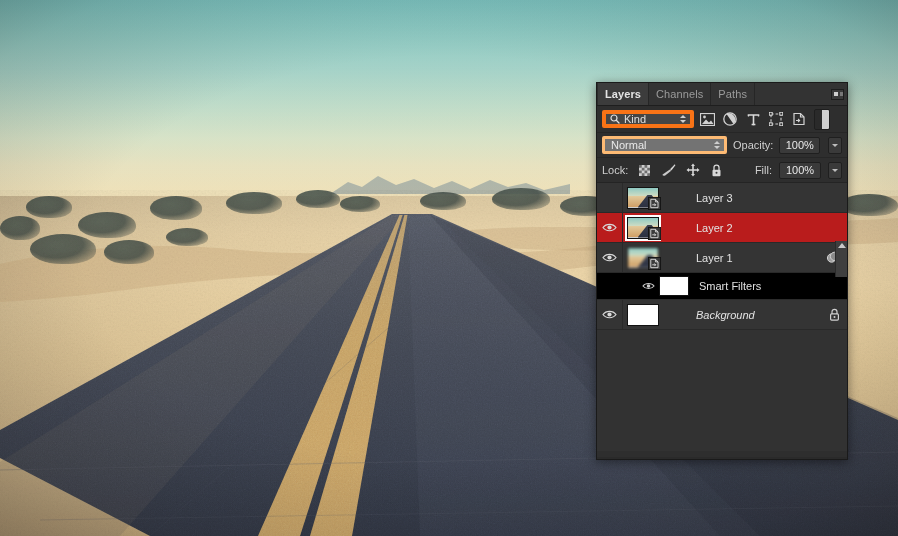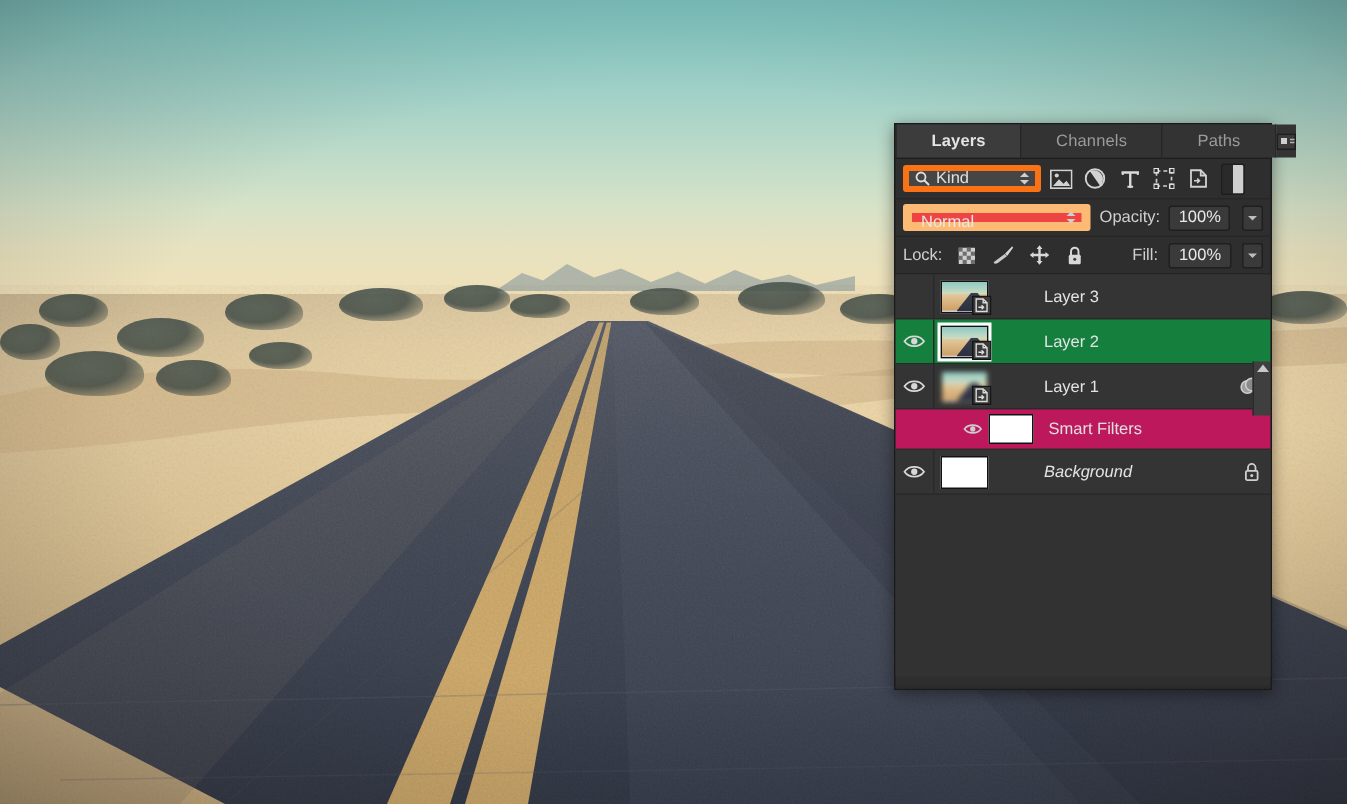--- a/index.html
+++ b/index.html
@@ -142,21 +142,21 @@
     height: 22px;
     background: #2b2b2b;
     border-bottom: 1px solid #1e1e1e;
     display: flex;
     align-items: stretch;
     padding-left: 1px;
   }
   .tab {
     display: flex;
     align-items: center;
-    padding: 0 23px;
+    padding: 0 7px;
     font-size: 11px;
     color: #9b9b9b;
     background: #333333;
     border-right: 1px solid #262626;
     cursor: default;
     letter-spacing: .1px;
   }
   .tab.active {
     background: #3c3c3c;
     color: #e4e4e4;
@@ -231,22 +231,22 @@
     align-items: center;
     height: 24px;
     padding: 0 5px;
     gap: 6px;
     border-bottom: 1px solid #262626;
   }
   .blend-select {
     position: relative;
     width: 128px;
     height: 18px;
-    background: #ef4444;
-    border: 6px solid #fdba74;
+    background: #737373;
+    border: 3px solid #fdba74;
     border-radius: 2px;
     display: flex;
     align-items: flex-start;
     padding-left: 6px;
     box-sizing: border-box;
     font-size: 11px;
     color: #e8e8e8;
   }
   .fieldlabel {
     font-size: 11px;
@@ -313,21 +313,21 @@
     overflow: hidden;
   }
   .layer-row {
     position: relative;
     display: flex;
     align-items: center;
     height: 29px;
     border-bottom: 1px solid #292929;
     background: #343434;
   }
-  .layer-row.selected { background: #15803d; }
+  .layer-row.selected { background: #b91c1c; }
   .eye-cell {
     width: 25px;
     height: 100%;
     display: flex;
     align-items: center;
     justify-content: center;
     border-right: 1px solid #2a2a2a;
     flex: none;
   }
   .thumb-wrap {
@@ -386,21 +386,21 @@
     gap: 4px;
     padding-right: 7px;
   }
 
   
   .sf-row {
     position: relative;
     display: flex;
     align-items: center;
     height: 26px;
-    background: #be185d;
+    background: #000000;
     border-bottom: 1px solid #2c2c2c;
     padding-left: 40px;
   }
   .sf-row .sf-eye {
     width: 22px;
     display: flex;
     align-items: center;
     justify-content: center;
     flex: none;
   }

